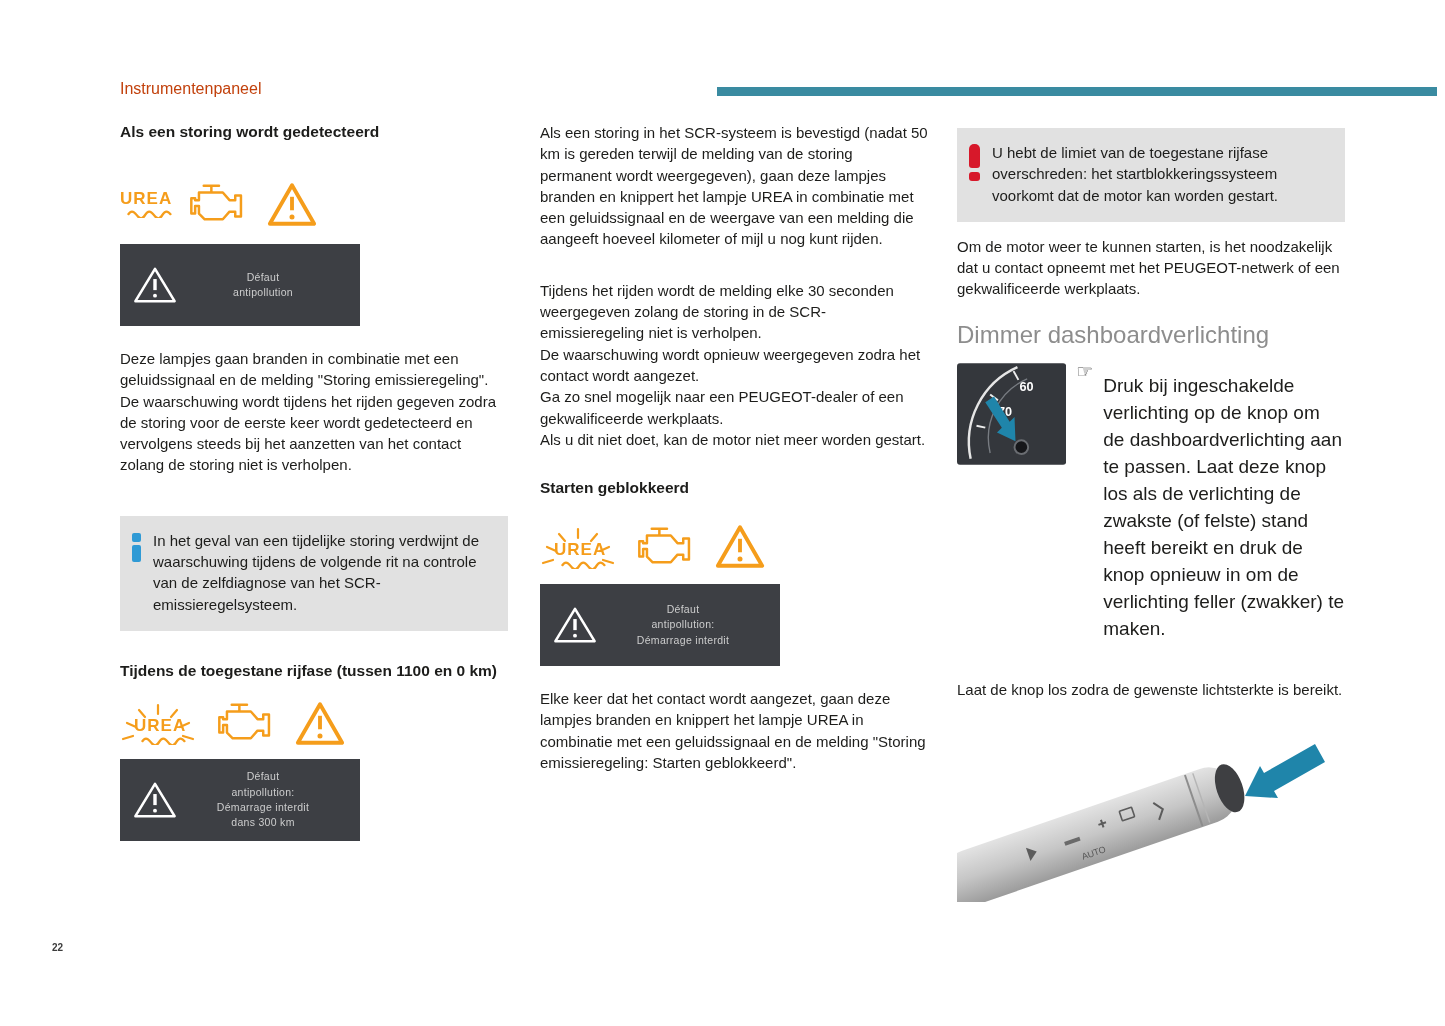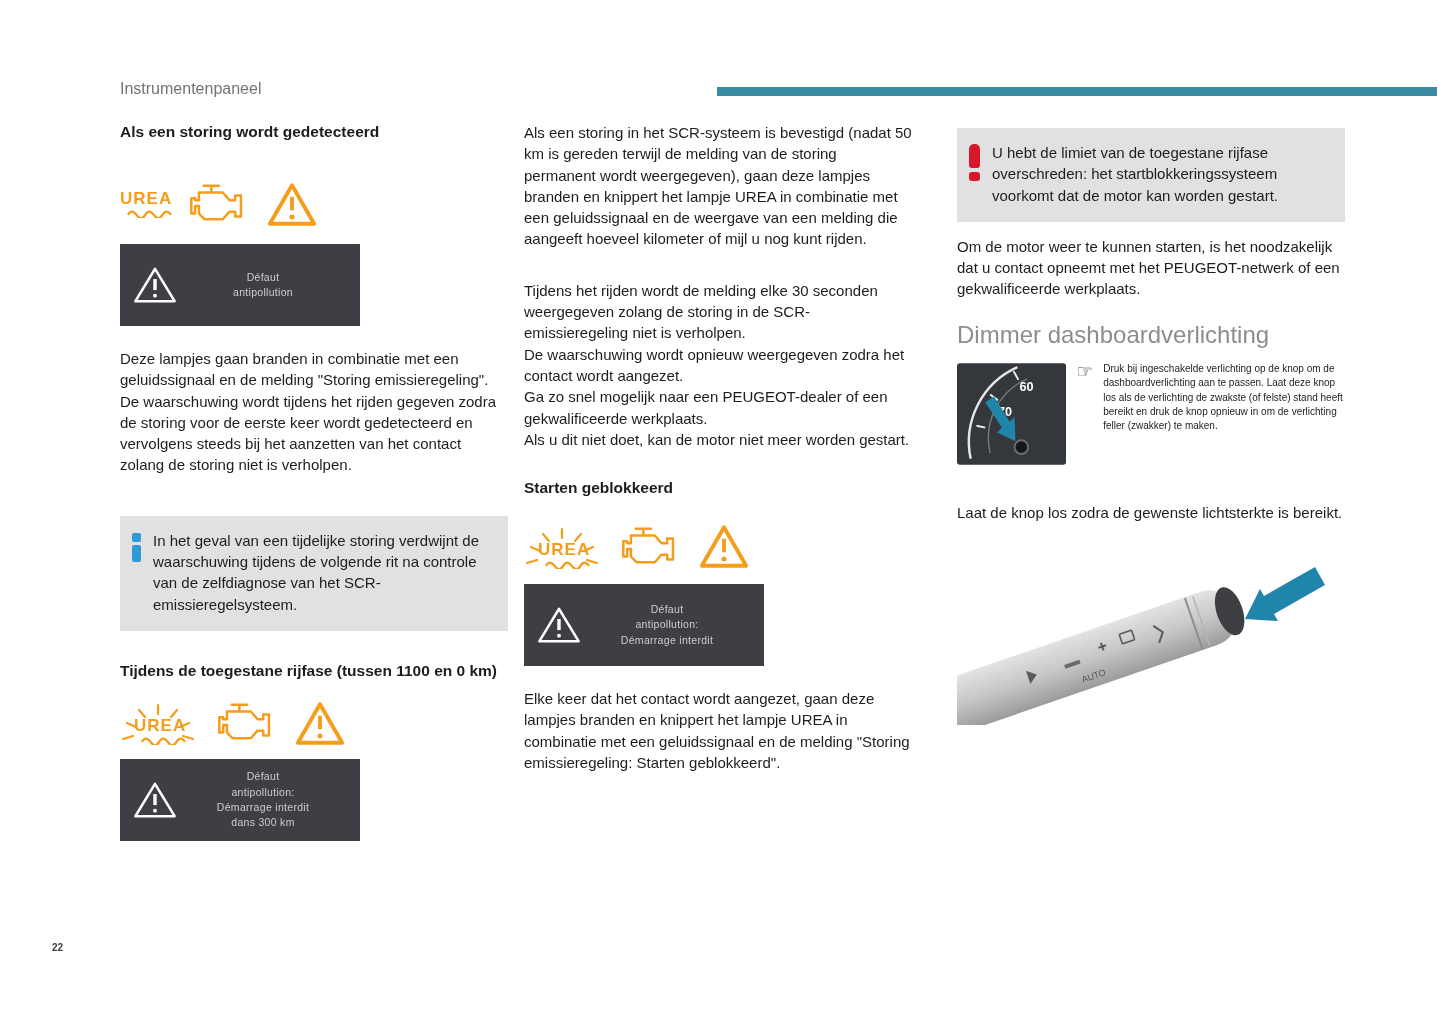--- a/index.html
+++ b/index.html
@@ -1,25 +1,25 @@
 <!DOCTYPE html>
 <html><head>
 <meta charset="utf-8">
 <style>
   * { margin:0; padding:0; box-sizing:border-box; }
   html,body { width:1445px; height:1026px; background:#ffffff; overflow:hidden;
     font-family:"Liberation Sans", sans-serif; color:#1d1d1b; }
   .page { position:absolute; inset:0; }
 
-  .running-header { position:absolute; left:120px; top:80px; font-size:16px; color:#737373; }
+  .running-header { position:absolute; left:120px; top:80px; font-size:16px; color:#c2410c; }
   .teal-bar { position:absolute; left:717px; top:87px; width:720px; height:9px; background:#3a8ba1; }
 
   .col { position:absolute; width:388px; font-size:15px; line-height:1.42; }
   .col1 { left:120px; top:122px; }
-  .col2 { left:524px; top:122px; }
+  .col2 { left:540px; top:122px; }
   .col3 { left:957px; top:128px; }
 
   p { margin:0; }
   .h-bold { font-size:15.5px; font-weight:bold; line-height:1.35; }
   .h-large { font-size:24px; font-weight:400; color:#8d8d8d; line-height:1.1; }
 
   
   .icon-row { display:flex; align-items:center; gap:18px; }
   .urea { display:flex; flex-direction:column; align-items:flex-end; gap:2px; }
   .urea-text { color:#f59d1b; font-weight:bold; font-size:17px; letter-spacing:1px; line-height:1; }
@@ -39,21 +39,21 @@
   .i-dot { width:9px; height:9px; background:#2f9ad5; border-radius:2px; }
   .i-bar { width:9px; height:17px; background:#2f9ad5; border-radius:2px; margin-top:3px; }
   .excl-icon { width:11px; margin-top:2px; }
   .excl-bar { width:11px; height:24px; background:#d7182a; border-radius:5px 5px 3px 3px; }
   .excl-dot { width:11px; height:9px; background:#d7182a; border-radius:3px; margin-top:4px; }
 
   .page-number { position:absolute; left:52px; top:942px; font-size:10px; font-weight:bold; color:#3c3c3c; }
 
   .dimmer-row { display:flex; gap:10px; }
   .pointer-glyph { font-size:19px; color:#4a4a4a; line-height:1.1; }
-  .dimmer-text { width:248px; font-size:10px; line-height:1.42; }
+  .dimmer-text { width:248px; font-size:19px; line-height:1.42;margin-top:11px; }
   .stalk-wrap { width:388px; height:172px; position:relative; }.mb-12{margin-bottom:12px}.mb-14{margin-bottom:14px}
   .mb-16{margin-bottom:16px}.mb-18{margin-bottom:18px}.mb-22{margin-bottom:22px}
   .mb-24{margin-bottom:24px}.mb-26{margin-bottom:26px}.mb-28{margin-bottom:28px}
   .mb-30{margin-bottom:30px}.mb-36{margin-bottom:36px}.mb-38{margin-bottom:38px}
   .mb-40{margin-bottom:40px}
 </style>
 </head>
 <body>
 
 <div class="page">

